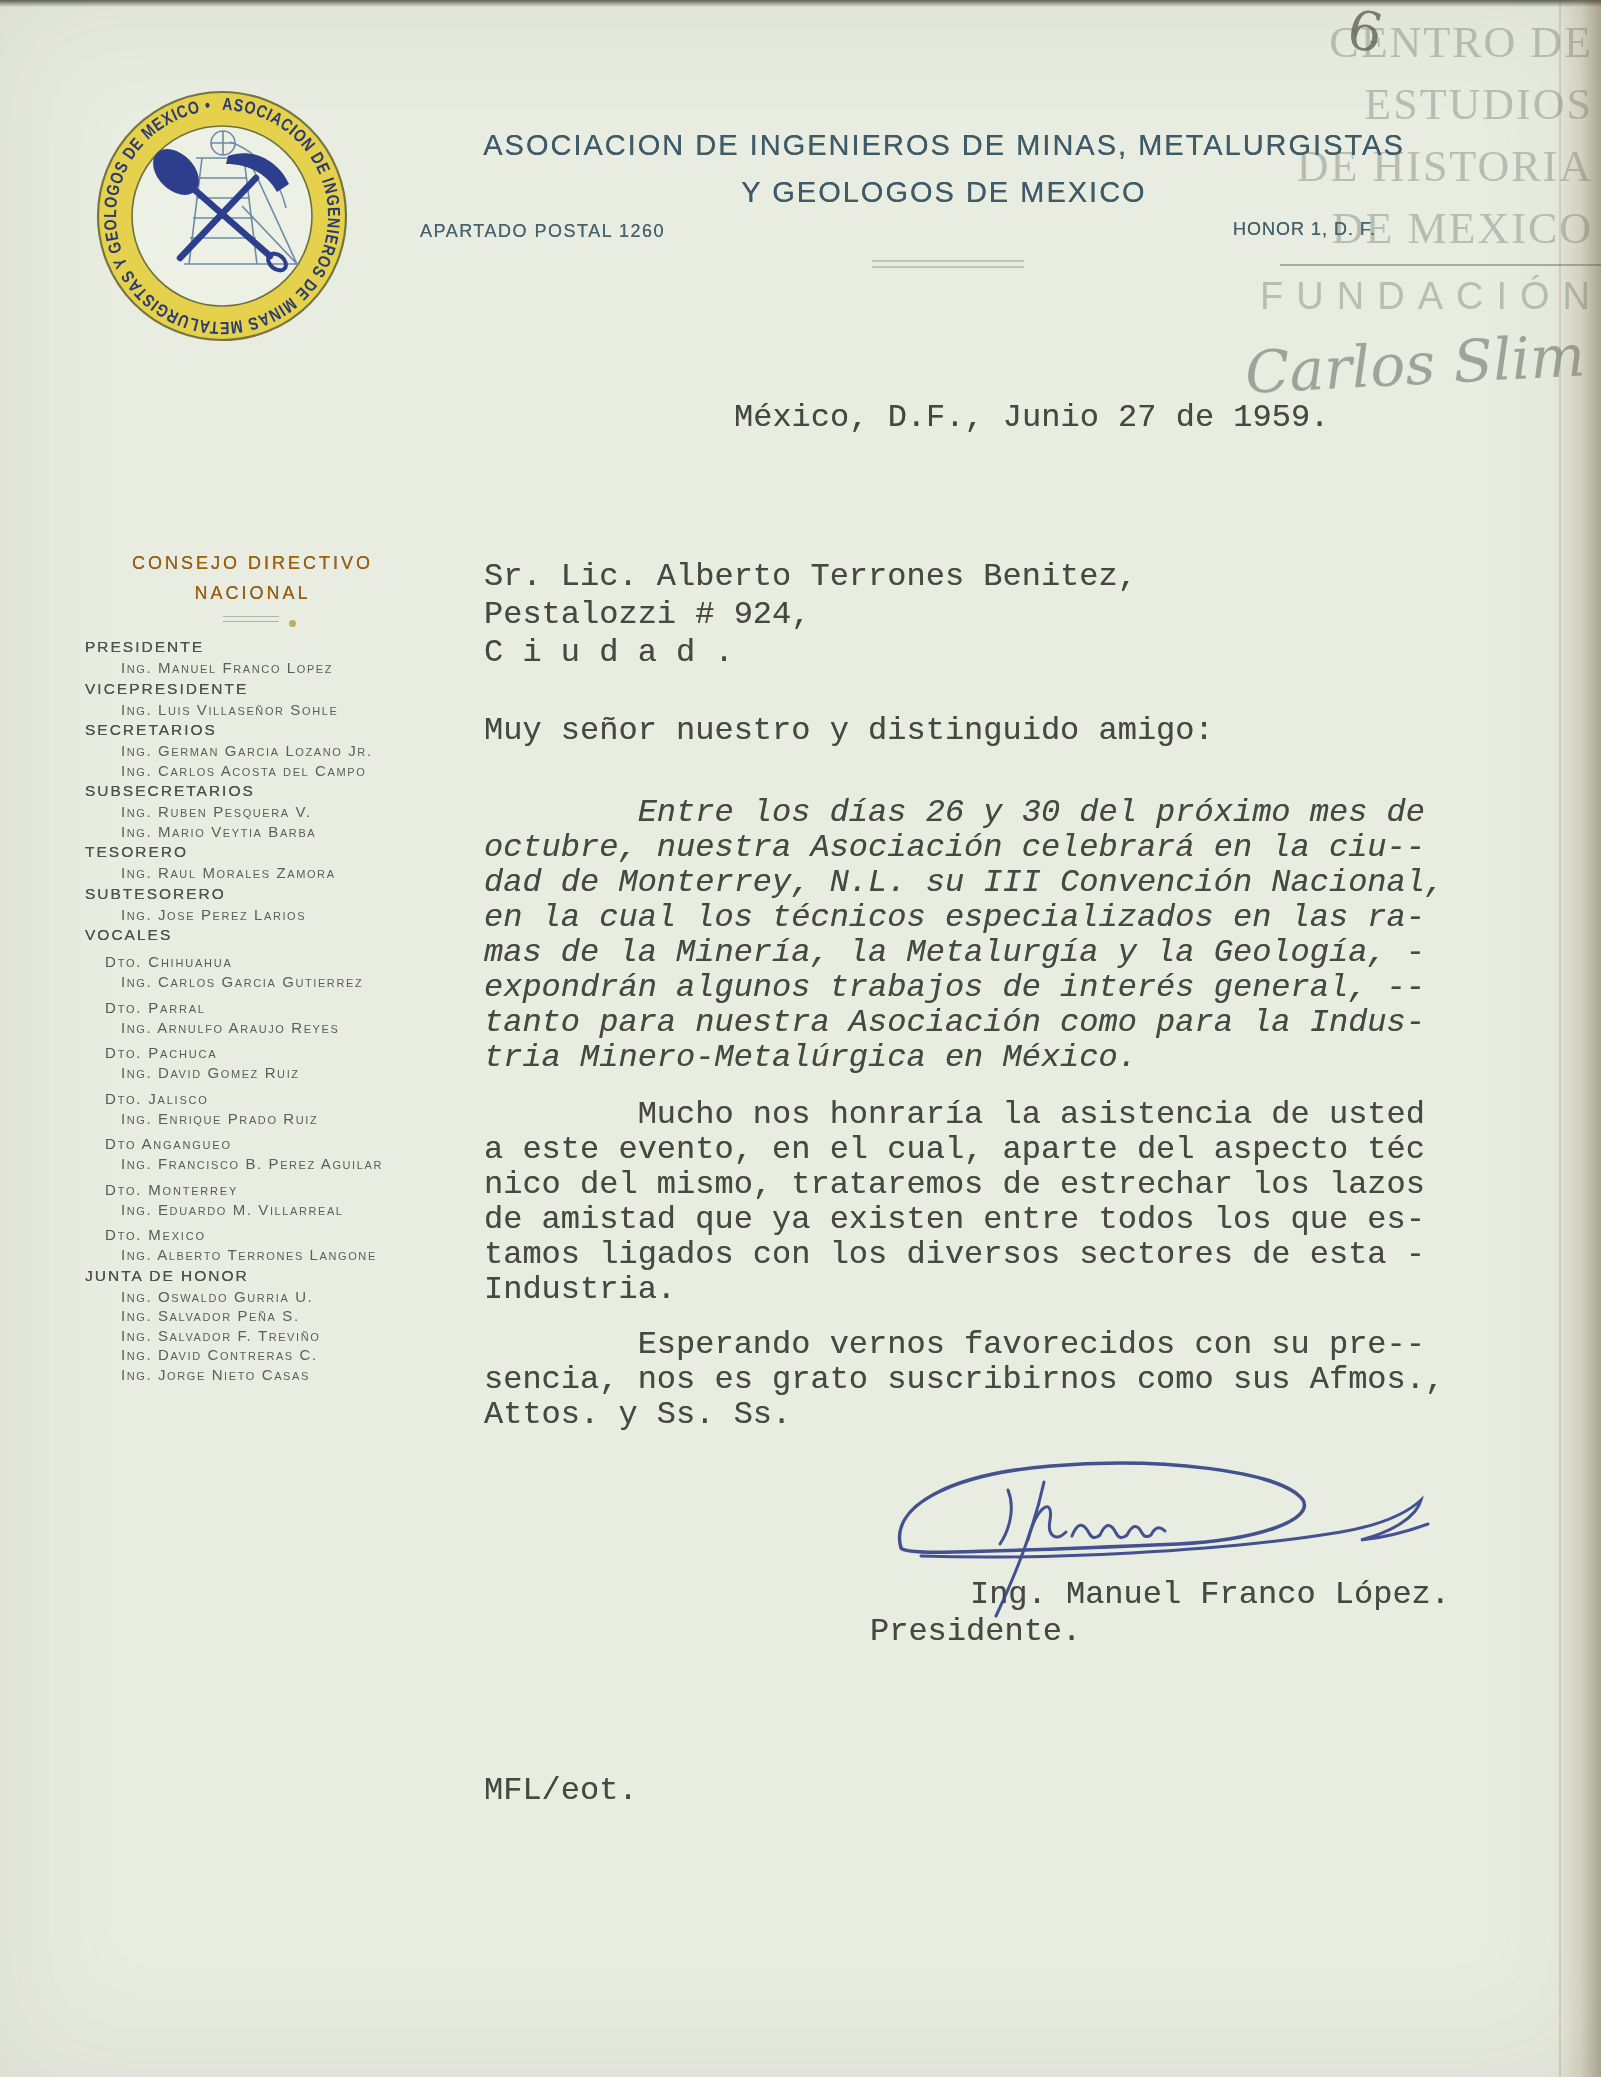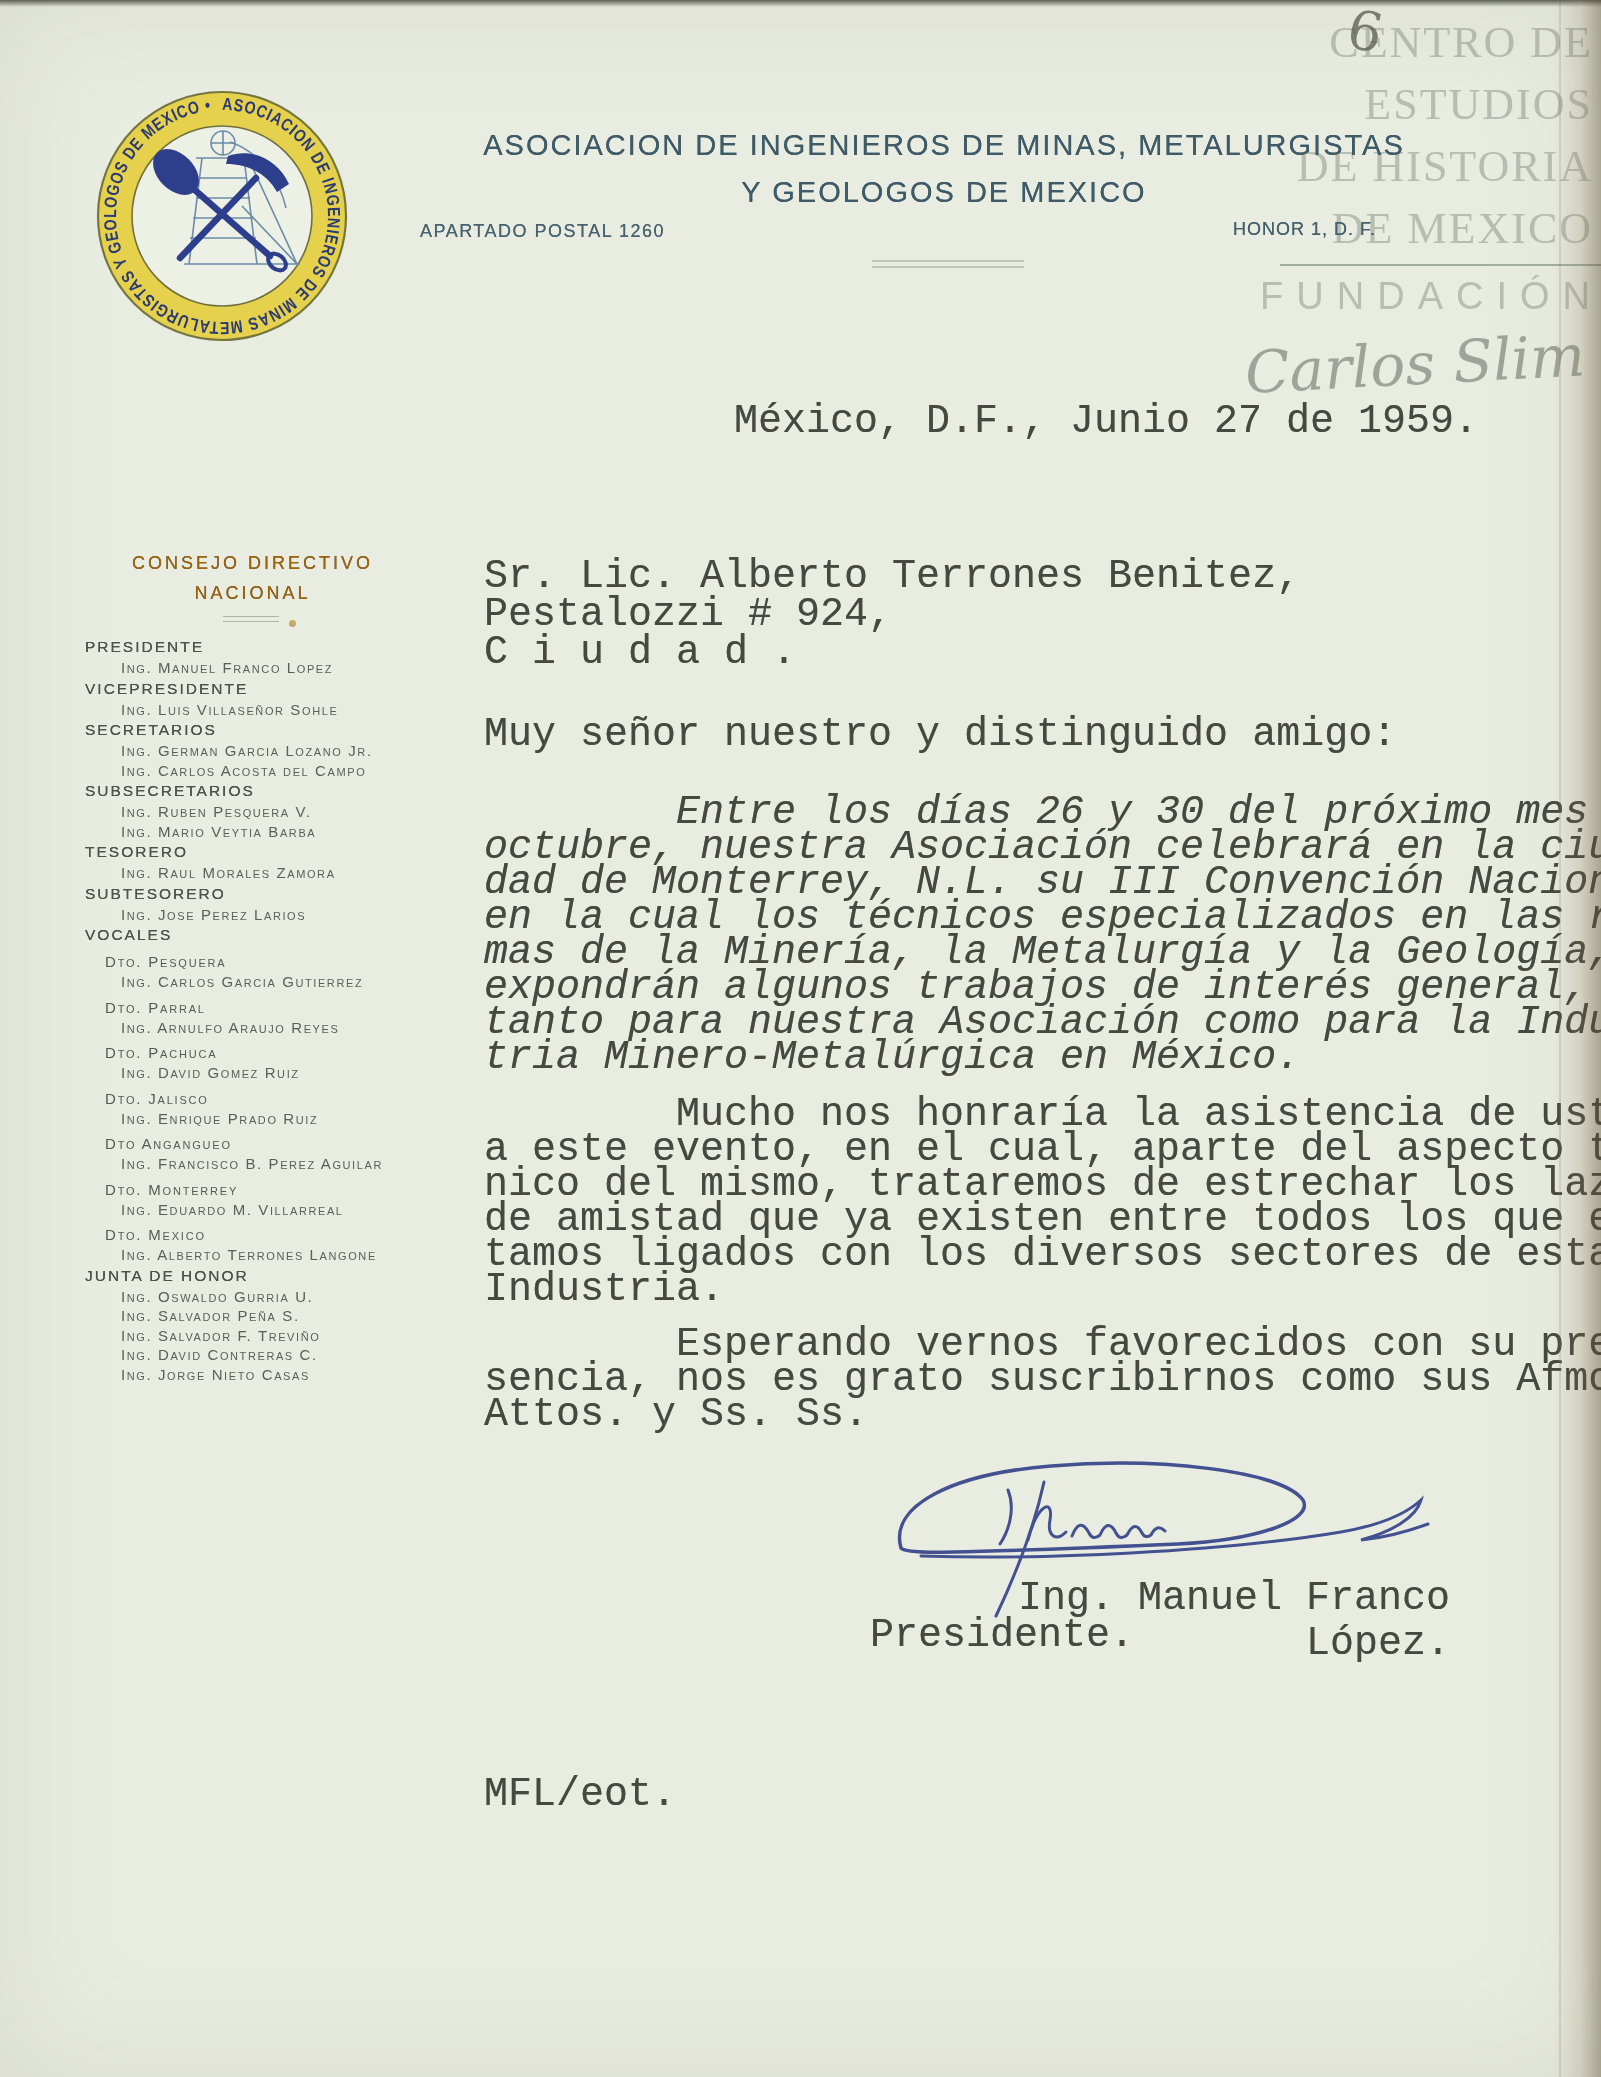--- a/index.html
+++ b/index.html
@@ -53,21 +53,21 @@
           background:#b89b4a;opacity:.8;}
   .sb-list{margin-top:14px;}
   .sb-role{font-size:15.5px;letter-spacing:2px;line-height:22px;color:#4a544c;
            text-shadow:0 0 .4px #4a544c;}
   .sb-district{font-size:15px;font-variant:small-caps;letter-spacing:1.8px;line-height:20px;
            margin:6px 0 0 20px;color:#525c54;}
   .sb-name{font-size:15px;font-variant:small-caps;letter-spacing:1.6px;line-height:19.5px;
            margin-left:36px;color:#57615a;}
 
   
-  .tw{font-family:"Liberation Mono","DejaVu Sans Mono",monospace;color:#47483f;font-size:40px;
+  .tw{font-family:"Liberation Mono","DejaVu Sans Mono",monospace;color:#47483f;font-size:32px;
       z-index:2;text-shadow:0 0 .6px rgba(71,72,63,.5);}
   .date-line{position:absolute;left:734px;top:399px;}
   .recipient{position:absolute;left:484px;top:558px;line-height:38px;white-space:pre;}
   .salutation{position:absolute;left:484px;top:712px;white-space:pre;}
   .para{position:absolute;left:484px;width:990px;line-height:35px;white-space:pre;margin:0;}
   .para1{top:795px;font-style:italic;}
   .para2{top:1097px;}
   .para3{top:1327px;}
 
   
@@ -150,21 +150,21 @@
         <div class="sb-name">Ing. German Garcia Lozano Jr.</div>
         <div class="sb-name">Ing. Carlos Acosta del Campo</div>
         <div class="sb-role">SUBSECRETARIOS</div>
         <div class="sb-name">Ing. Ruben Pesquera V.</div>
         <div class="sb-name">Ing. Mario Veytia Barba</div>
         <div class="sb-role">TESORERO</div>
         <div class="sb-name">Ing. Raul Morales Zamora</div>
         <div class="sb-role">SUBTESORERO</div>
         <div class="sb-name">Ing. Jose Perez Larios</div>
         <div class="sb-role">VOCALES</div>
-        <div class="sb-district">Dto. Pesquera</div>
+        <div class="sb-district">Dto. Chihuahua</div>
         <div class="sb-name">Ing. Carlos Garcia Gutierrez</div>
         <div class="sb-district">Dto. Parral</div>
         <div class="sb-name">Ing. Arnulfo Araujo Reyes</div>
         <div class="sb-district">Dto. Pachuca</div>
         <div class="sb-name">Ing. David Gomez Ruiz</div>
         <div class="sb-district">Dto. Jalisco</div>
         <div class="sb-name">Ing. Enrique Prado Ruiz</div>
         <div class="sb-district">Dto Angangueo</div>
         <div class="sb-name">Ing. Francisco B. Perez Aguilar</div>
         <div class="sb-district">Dto. Monterrey</div>

